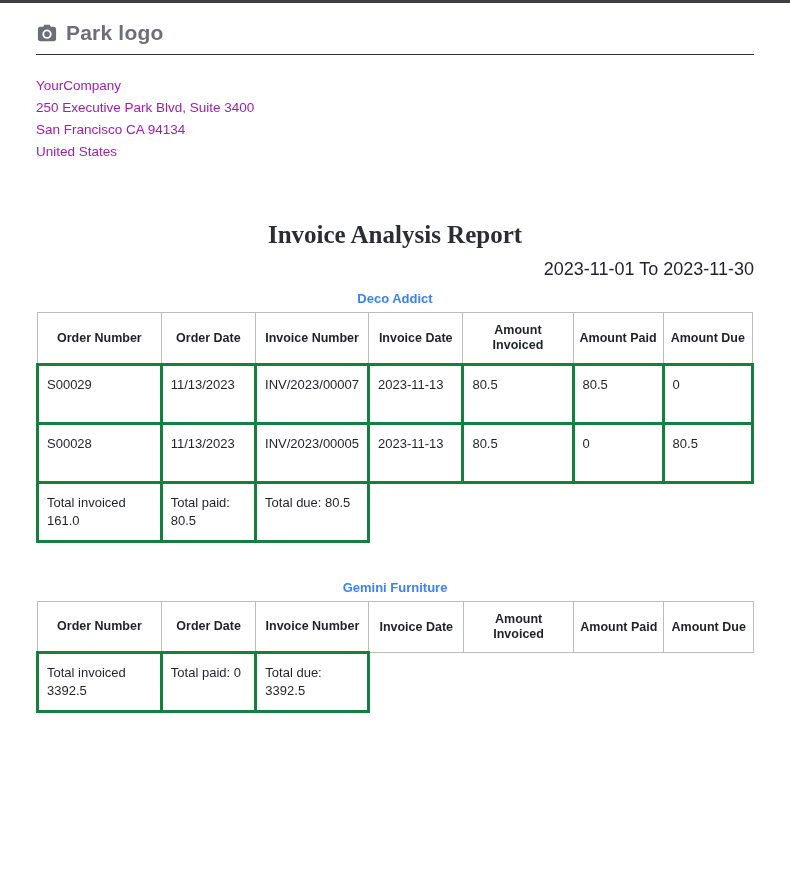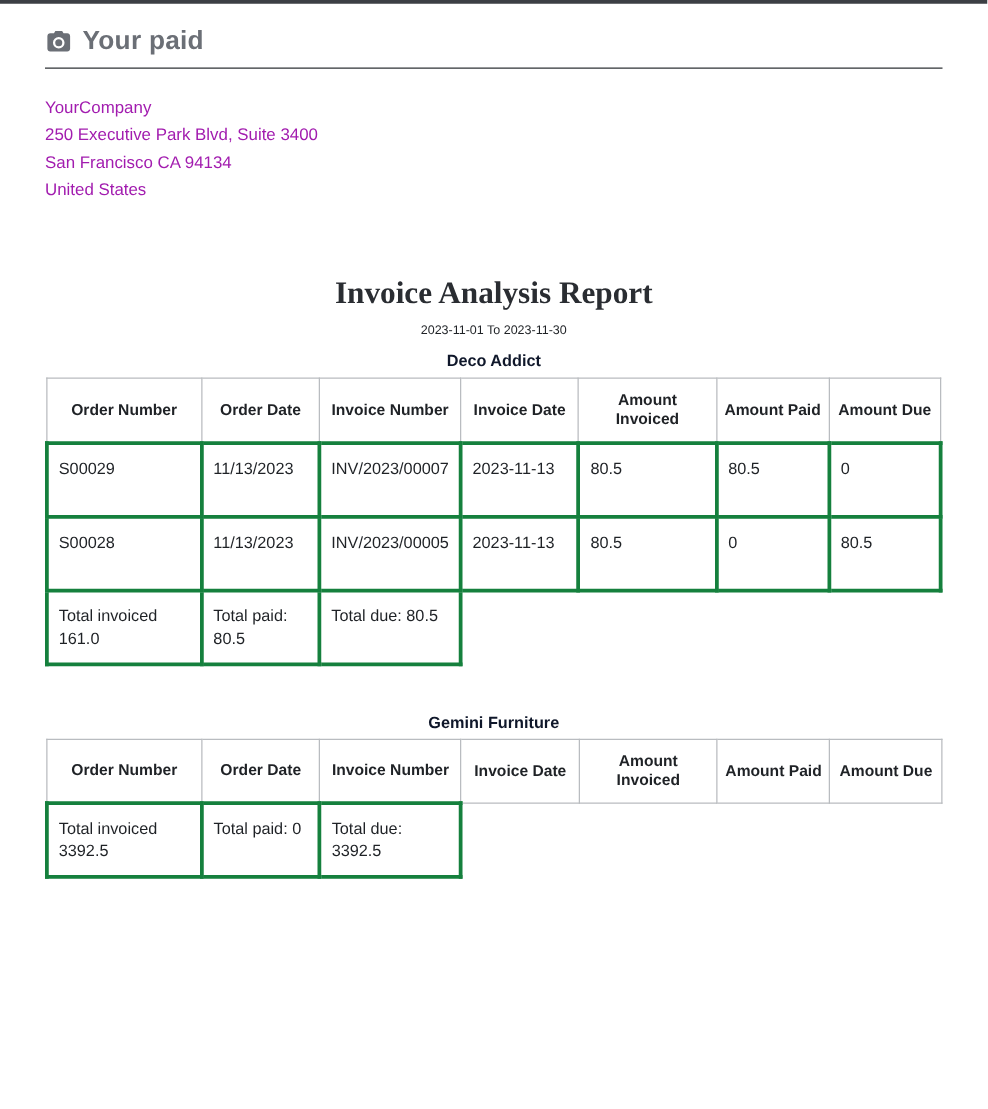--- a/index.html
+++ b/index.html
@@ -58,32 +58,32 @@
   }
   .report-title {
     text-align: center;
     font-size: 25px;
     color: #2a2d32;
     margin-top: 58px;
     font-weight: bold;
     font-family: "Liberation Serif", serif;
   }
   .report-range {
-    text-align: center;
-    font-size: 10px;
+    text-align: right;
+    font-size: 18px;
     margin-top: 10px;
     color: #1f2226;
   }
   .partner-name {
     text-align: center;
     font-size: 13px;
     font-weight: bold;
     margin-top: 11px;
     margin-bottom: 6px;
-    color: #0f172a;
+    color: #3b82f6;
   }
   table.inv {
     border-collapse: collapse;
     width: 100%;
     table-layout: fixed;
   }
   table.inv th {
     border: 1px solid #b9bcc0;
     font-size: 12.5px;
     font-weight: bold;
@@ -121,21 +121,21 @@
 <div class="top-rule"></div>
 
 <div class="page">
 
   <div class="logo-row">
     <span class="logo-icon">
       <svg viewBox="0 0 24 22" width="22" height="20" fill="currentColor" aria-hidden="true">
         <path d="M9 2l-1.2 2H4.5C3.1 4 2 5.1 2 6.5v11C2 18.9 3.1 20 4.5 20h15c1.4 0 2.5-1.1 2.5-2.5v-11C22 5.1 20.9 4 19.5 4H16.2L15 2H9zm3 5.2a5.1 5.1 0 110 10.2 5.1 5.1 0 010-10.2zm0 2a3.1 3.1 0 100 6.2 3.1 3.1 0 000-6.2z"></path>
       </svg>
     </span>
-    <span class="logo-text">Your paid</span>
+    <span class="logo-text">Park logo</span>
   </div>
 
   <div class="header-rule"></div>
 
   <div class="company-block">
     <div>YourCompany</div>
     <div>250 Executive Park Blvd, Suite 3400</div>
     <div>San Francisco CA 94134</div>
     <div>United States</div>
   </div>

